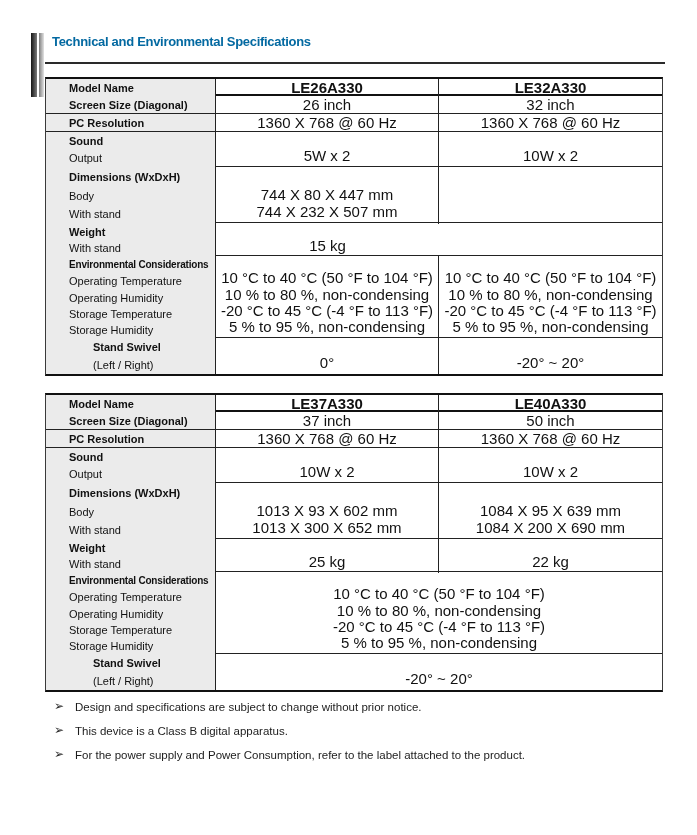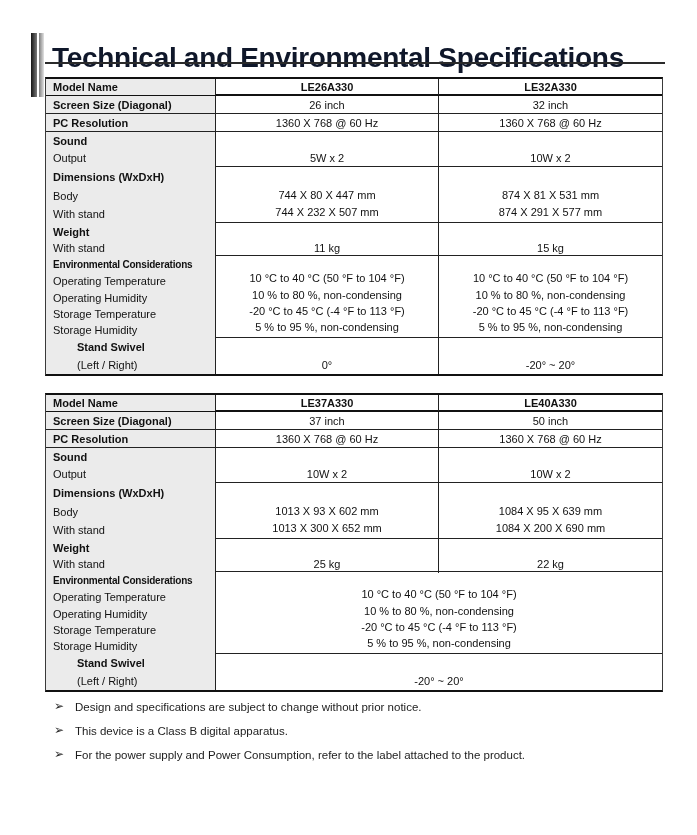--- a/index.html
+++ b/index.html
@@ -13,22 +13,22 @@
   }
   .page { position: absolute; inset: 0; background: #fff; }
 
   
   .accent-bars { position: absolute; left: 31px; top: 33px; width: 14px; height: 64px; }
   .accent-bar-dark { position: absolute; left: 0; top: 0; width: 6px; height: 100%;
     background: linear-gradient(to right, #151515, #7a7a7a); }
   .accent-bar-light { position: absolute; left: 8px; top: 0; width: 5px; height: 100%;
     background: linear-gradient(to right, #7d7d7d, #e3e3e3); }
   .page-title {
-    position: absolute; left: 52px; top: 42px;
-    font-size: 28px; font-weight: bold; letter-spacing: -0.3px; color: #0f172a;
+    position: absolute; left: 52px; top: 34px;
+    font-size: 13px; font-weight: bold; letter-spacing: -0.3px; color: #0369a1;
     white-space: nowrap;
   }
   .title-rule { position: absolute; left: 45px; top: 62px; width: 620px; height: 2px; background: #2a2a2a; }
 
   
   .tables-wrap { position: absolute; left: 45px; top: 77px; width: 620px; }
   .spec-table {
     width: 618px;
     border-left: 1px solid #3a3a3a;
     border-right: 1px solid #3a3a3a;
@@ -38,32 +38,32 @@
   }
   .spec-table.first { margin-bottom: 17px; }
 
   .t-row { display: grid; grid-template-columns: 170px 1fr 1fr; border-bottom: 1px solid #222; }
   .t-row.last { border-bottom: none; }
   .t-row.model-row { border-bottom: 2px solid #111; }
 
   .lbl {
     background: #ebebeb;
     border-right: 1px solid #222;
-    padding-left: 7px; padding-right: 3px;
+    padding-left: 23px; padding-right: 3px;
     display: flex; flex-direction: column; justify-content: center;
     font-size: 11px;
   }
   .lbl.multi { justify-content: flex-start; padding-top: 1px; }
   .lbl .main { font-weight: bold; }
   .lbl div { line-height: 16px; }
 
   .val {
     border-right: 1px solid #222;
     display: flex; flex-direction: column; justify-content: center; align-items: center;
-    text-align: center; font-size: 11px;
+    text-align: center; font-size: 15px;
   }
   .val.lastcol, .val.merged { border-right: none; }
   .val.merged { grid-column: 2 / 4; }
   .val.bottom { justify-content: flex-end; padding-bottom: 3px; }
   .val.boldval { font-weight: bold; }
 
   .h-model  { height: 17px; }
   .h-single { height: 18px; }
   .h-sound  { height: 35px; }
   .h-dims   { height: 56px; }
@@ -139,32 +139,27 @@
       <div class="t-row h-dims">
         <div class="lbl multi">
           <div class="main">Dimensions (WxDxH)</div>
           <div>Body</div>
           <div>With stand</div>
         </div>
         <div class="val bottom">
           <div>744 X 80 X 447 mm</div>
           <div>744 X 232 X 507 mm</div>
         </div>
-        <div class="val bottom lastcol">
-          <div>874 X 81 X 531 mm</div>
-          <div>874 X 291 X 577 mm</div>
-        </div>
       </div>
 
       <div class="t-row h-weight">
         <div class="lbl multi">
           <div class="main">Weight</div>
           <div>With stand</div>
         </div>
-        <div class="val bottom">11 kg</div>
         <div class="val bottom lastcol">15 kg</div>
       </div>
 
       <div class="t-row h-env">
         <div class="lbl multi">
           <div class="main">Environmental Considerations</div>
           <div>Operating Temperature</div>
           <div>Operating Humidity</div>
           <div>Storage Temperature</div>
           <div>Storage Humidity</div>

